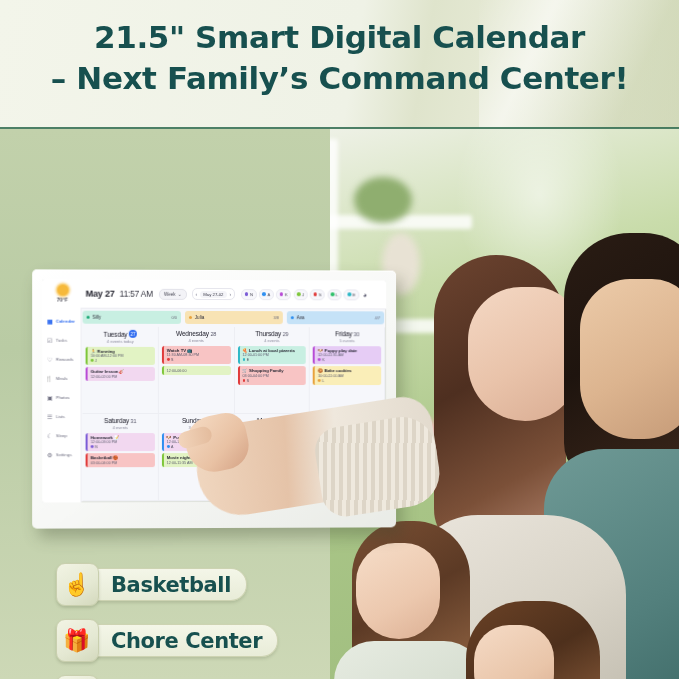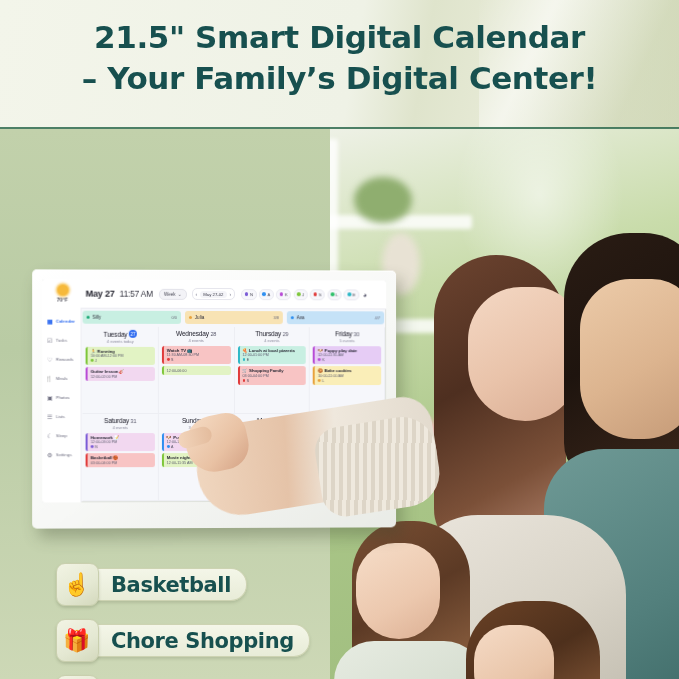--- a/index.html
+++ b/index.html
@@ -161,21 +161,21 @@
 </style>
 </head>
 <body>
 
 <div id="stage">
 
   <div class="headline-band">
     <div class="sheen"></div>
     <div class="headline">
       <span>21.5" Smart Digital Calendar</span>
-      <span class="l2">– Your Family’s Digital Center!</span>
+      <span class="l2">– Next Family’s Command Center!</span>
     </div>
   </div>
   <div class="divider"></div>
 
   <div class="scene">
     <div class="wall-left"></div>
     <div class="wall-light"></div>
 
     <div class="photo">
       <div class="ph-wall"></div>
@@ -407,20 +407,20 @@
         <div class="feat">
           <div class="chip">
             <span style="font-size:22px;color:#1d6b86;line-height:1">☝</span>
           </div>
           <div class="lbl">Basketball</div>
         </div>
         <div class="feat">
           <div class="chip">
             <span style="font-size:22px;color:#1d6b86;line-height:1">🎁</span>
           </div>
-          <div class="lbl">Chore Shopping</div>
+          <div class="lbl">Chore Center</div>
         </div>
         <div class="feat">
           <div class="chip"></div>
         </div>
       </div>
   </div>
 </div>
 
 </body></html>

